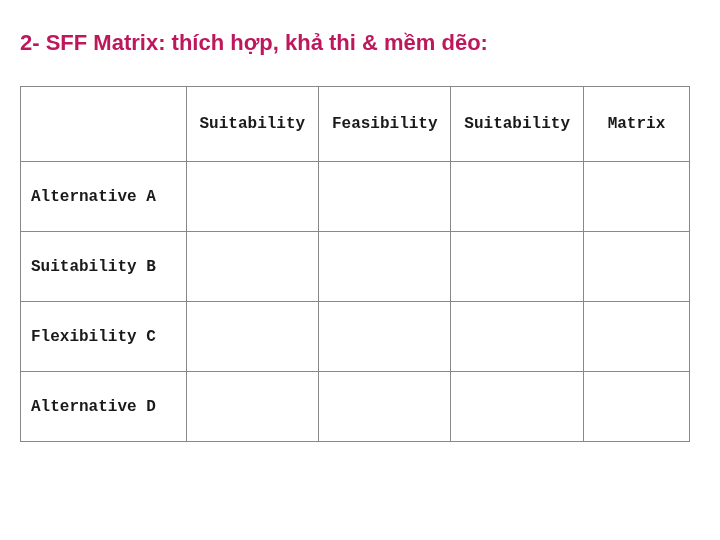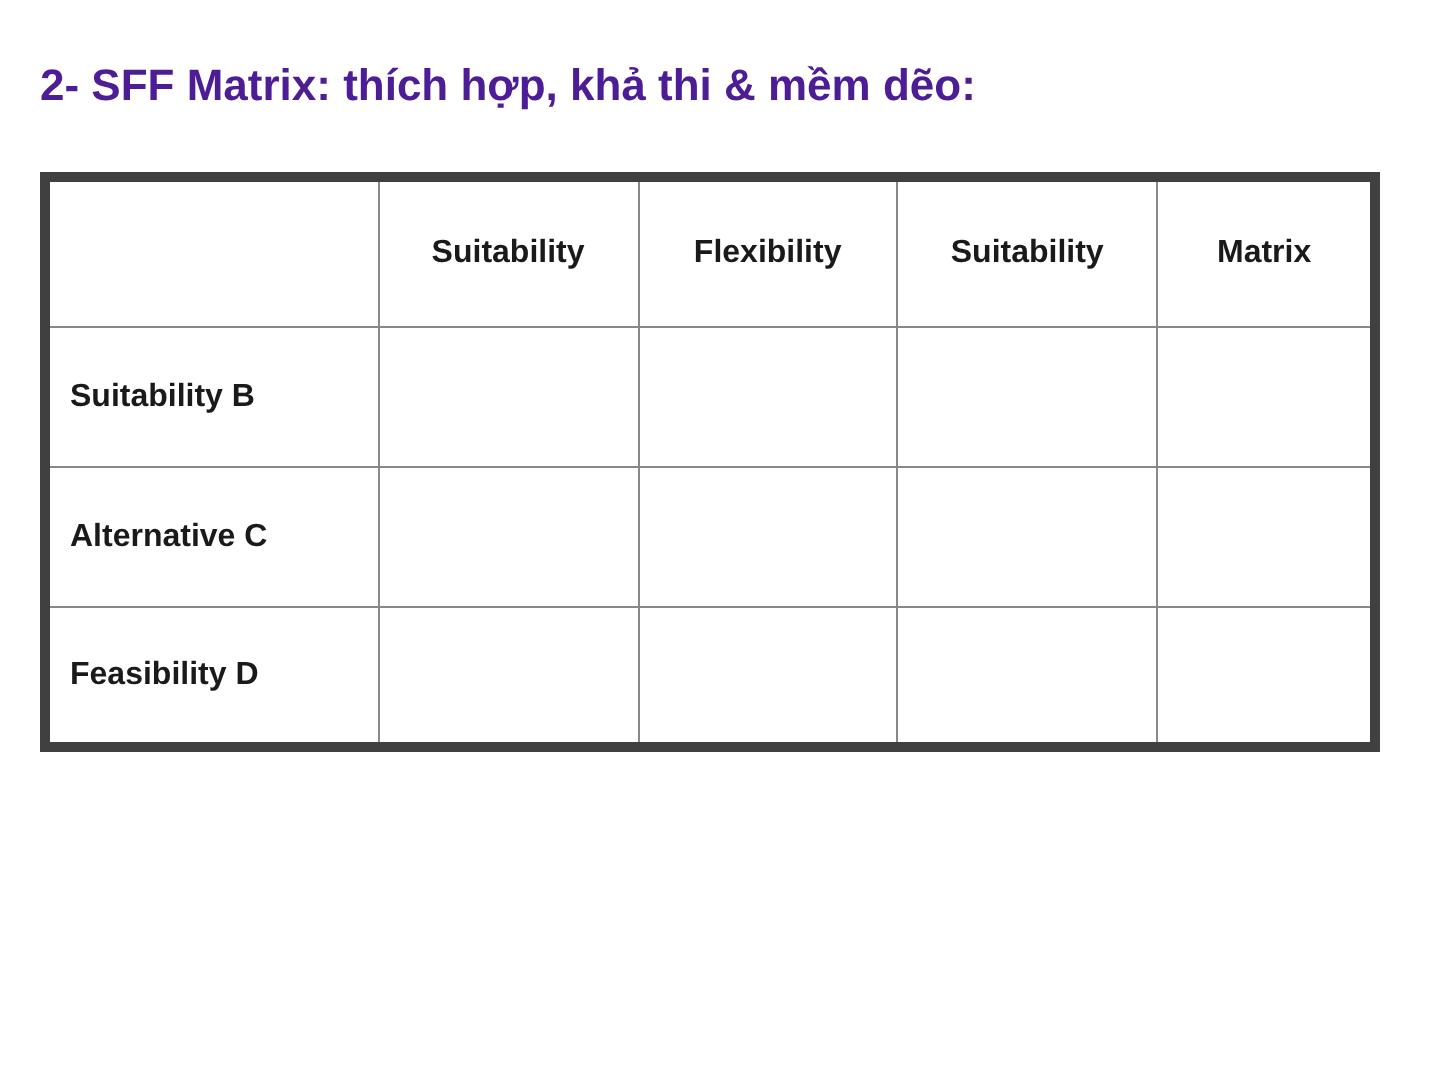--- a/index.html
+++ b/index.html
@@ -20,33 +20,34 @@
       width: 720px;
       height: 540px;
       padding: 30px 30px 20px 20px;
       display: flex;
       flex-direction: column;
     }
 
     .title {
       font-size: 22px;
       font-weight: bold;
-      color: #4c1d95;
+      color: #be185d;
       margin-bottom: 30px;
       font-family: Arial, sans-serif;
     }
 
     .table-container {
       flex: 1;
     }
 
     table {
       width: 100%;
       border-collapse: collapse;
-      border: 5px solid #404040;
+      border: 1px solid #404040;
+      font-family: Liberation Mono, monospace;
     }
 
     th, td {
       border: 1px solid #888;
       padding: 0;
       height: 70px;
     }
 
     .header-row th {
       font-weight: bold;
@@ -100,42 +101,49 @@
 
 <div class="page">
   <div class="title">2- SFF Matrix: thích hợp, khả thi &amp;  mềm dẽo:</div>
 
   <div class="table-container">
     <table>
       <thead>
         <tr class="header-row">
           <th class="label-col"></th>
           <th class="suitability-col">Suitability</th>
-          <th class="feasibility-col">Flexibility</th>
+          <th class="feasibility-col">Feasibility</th>
           <th class="flexibility-col">Suitability</th>
           <th class="total-col">Matrix</th>
         </tr>
       </thead>
       <tbody>
+        <tr class="data-row">
+          <td class="row-label">Alternative A</td>
+          <td class="value-cell"></td>
+          <td class="value-cell"></td>
+          <td class="value-cell"></td>
+          <td class="value-cell"></td>
+        </tr>
         <tr class="data-row">
           <td class="row-label">Suitability B</td>
           <td class="value-cell"></td>
           <td class="value-cell"></td>
           <td class="value-cell"></td>
           <td class="value-cell"></td>
         </tr>
         <tr class="data-row">
-          <td class="row-label">Alternative C</td>
+          <td class="row-label">Flexibility C</td>
           <td class="value-cell"></td>
           <td class="value-cell"></td>
           <td class="value-cell"></td>
           <td class="value-cell"></td>
         </tr>
         <tr class="data-row">
-          <td class="row-label">Feasibility D</td>
+          <td class="row-label">Alternative D</td>
           <td class="value-cell"></td>
           <td class="value-cell"></td>
           <td class="value-cell"></td>
           <td class="value-cell"></td>
         </tr>
       </tbody>
     </table>
   </div>
 </div>
 

